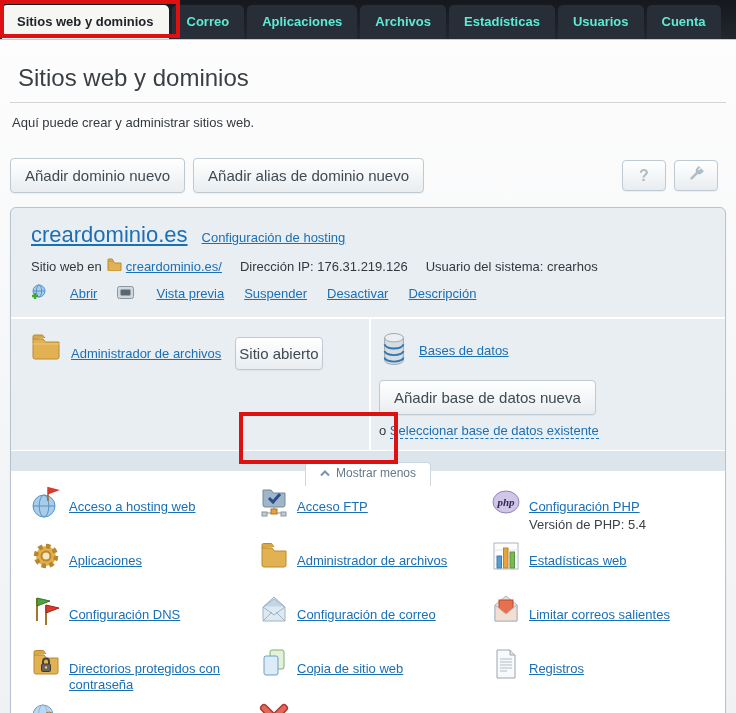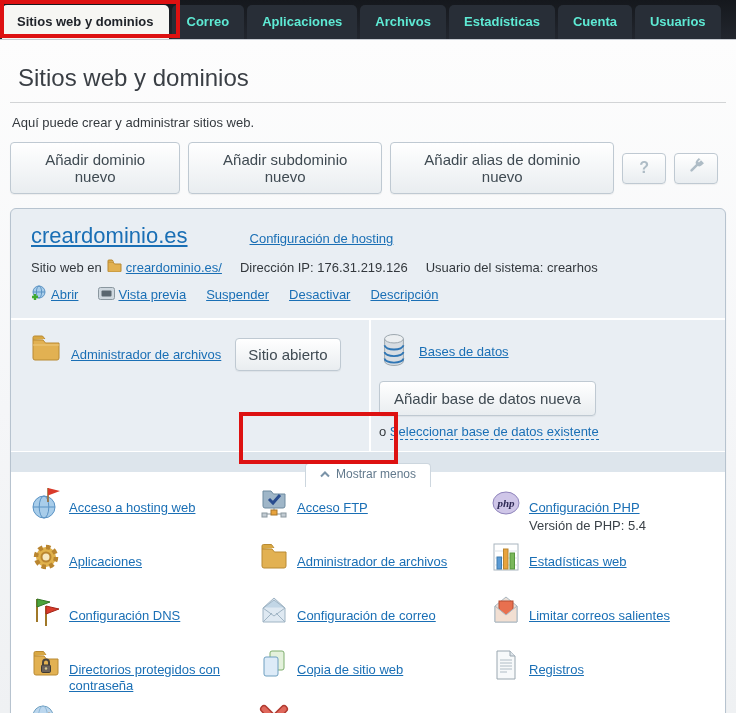--- a/index.html
+++ b/index.html
@@ -45,21 +45,21 @@
     background:linear-gradient(180deg,#fdfdfd 0%,#f5f6f8 55%,#eff1f3 100%);
     height:672px;
   }
   h1.page-title {
     font-size:24px;
     font-weight:normal;
     color:#3a3f45;
     margin:10px 0 10px 8px;
   }
   .title-rule { border:none; border-top:1px solid #d2d4d6; margin:0 0 12px 0; }
-  .subtitle { color:#34393e; margin:0 0 12px 2px; }
+  .subtitle { color:#34393e; margin:0 0 28px 2px; }
 
   .btn-row { display:flex; align-items:center; margin-bottom:14px; }
   .btn {
     background:linear-gradient(#ffffff,#e9edf0);
     border:1px solid #bfc9d2;
     border-radius:4px;
     padding:8px 14px;
     color:#3f4a52;
     font-size:15px;
     margin-right:8px;
@@ -75,45 +75,45 @@
 
   
   .panel {
     border:1px solid #b7c3cf;
     border-radius:6px;
     background:#e9eef3;
     overflow:hidden;
     box-shadow:0 1px 2px rgba(0,0,0,0.06);
   }
   .panel-head { padding:14px 20px 10px 20px; }
-  .domain-line { display:flex; align-items:baseline; margin-bottom:10px;gap:48px; }
+  .domain-line { display:flex; align-items:baseline; margin-bottom:10px; }
   .domain-name { font-size:22px; }
   .hosting-link { margin-left:14px; font-size:13px; }
   .info-line { display:flex; align-items:center; color:#33383d; margin-bottom:8px;text-align:center; }
   .info-line .sep { width:18px; }
   .site-path-link { margin-left:4px; }
   .actions-line { display:flex; align-items:center; gap:20px; padding:2px 0 4px; }
-  .action-link { display:flex; align-items:center; gap:3px; }
+  .action-link { display:flex; align-items:center; gap:22px; }
 
   .tools {
     border-top:2px solid #ffffff;
     display:flex;
   }
   .tools-left {
     width:358px;
     padding:14px 10px 16px 20px;
     display:flex; align-items:flex-start;
   }
   .tools-right {
     flex:1;
     border-left:2px solid #ffffff;
     padding:12px 10px 12px 8px;
   }
   .tool-link-row { display:flex; align-items:center; }
-  .tools-left .btn { margin-left:14px; margin-right:0; padding:7px 12px; }
+  .tools-left .btn { margin-left:14px; margin-right:0; padding:7px 3px; }
   .db-actions { margin:10px 0 0 0; }
   .db-actions .btn { margin:0 0 8px 0; display:inline-block; }
   .or-line { color:#33383d; }
   .dashed-link { text-decoration:none; border-bottom:1px dashed #1a6fb5; }
 
   .showless-bar {
     border-top:1px solid #ffffff;
     background:#dde5ec;
     height:21px;
     position:relative;
@@ -164,33 +164,32 @@
 </style>
 </head>
 <body>
 
 <div class="tabbar">
   <div class="tab active">Sitios web y dominios</div>
   <div class="tab">Correo</div>
   <div class="tab">Aplicaciones</div>
   <div class="tab">Archivos</div>
   <div class="tab">Estadísticas</div>
+  <div class="tab">Usuarios</div>
   <div class="tab">Cuenta</div>
-  <div class="tab">Usuarios</div>
 </div>
 
 <div class="content">
 
   <h1 class="page-title">Sitios web y dominios</h1>
   <hr class="title-rule">
   <p class="subtitle">Aquí puede crear y administrar sitios web.</p>
 
   <div class="btn-row">
     <button class="btn">Añadir dominio nuevo</button>
-    <button class="btn">Añadir subdominio nuevo</button>
     <button class="btn">Añadir alias de dominio nuevo</button>
     <div class="btn-spacer"></div>
     <button class="btn icon-btn">?</button>
     <button class="btn icon-btn">
       <span>
         <svg width="18" height="18" viewBox="0 0 20 20">
           <g transform="rotate(45 10 10)" fill="#aebcc6">
             <path d="M6 1.5 h8 v3.5 a4 4 0 0 1 -2.6 3.7 V17 a1.4 1.4 0 0 1 -2.8 0 V8.7 A4 4 0 0 1 6 5 Z"></path>
             <rect x="8" y="1" width="1.6" height="4" fill="#f0f3f5"></rect>
             <rect x="10.6" y="1" width="1.6" height="4" fill="#f0f3f5" opacity="0"></rect>

